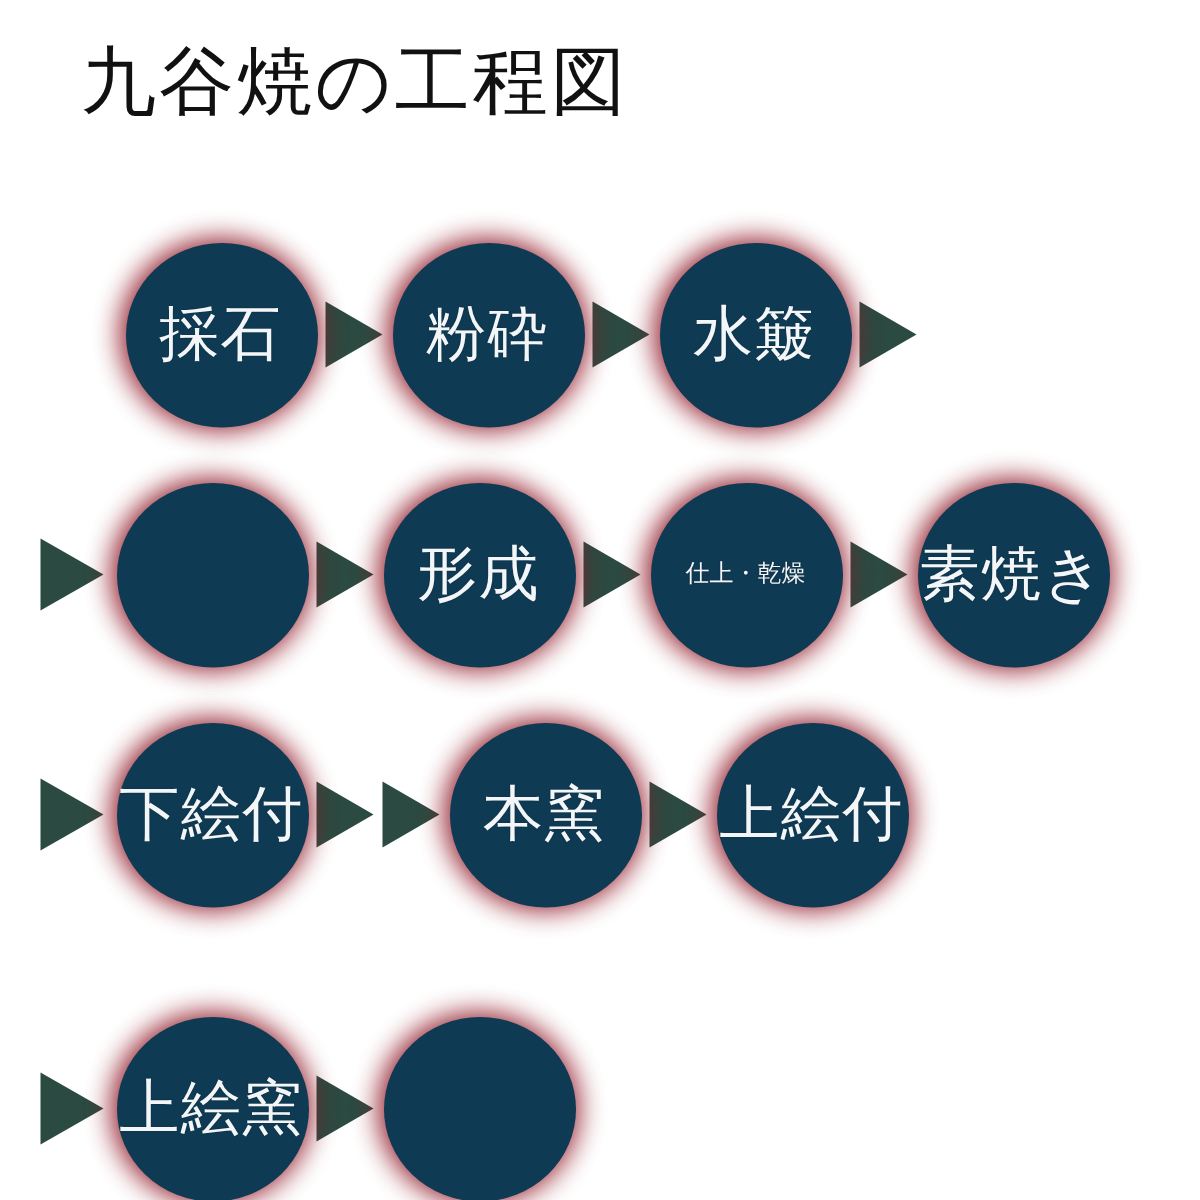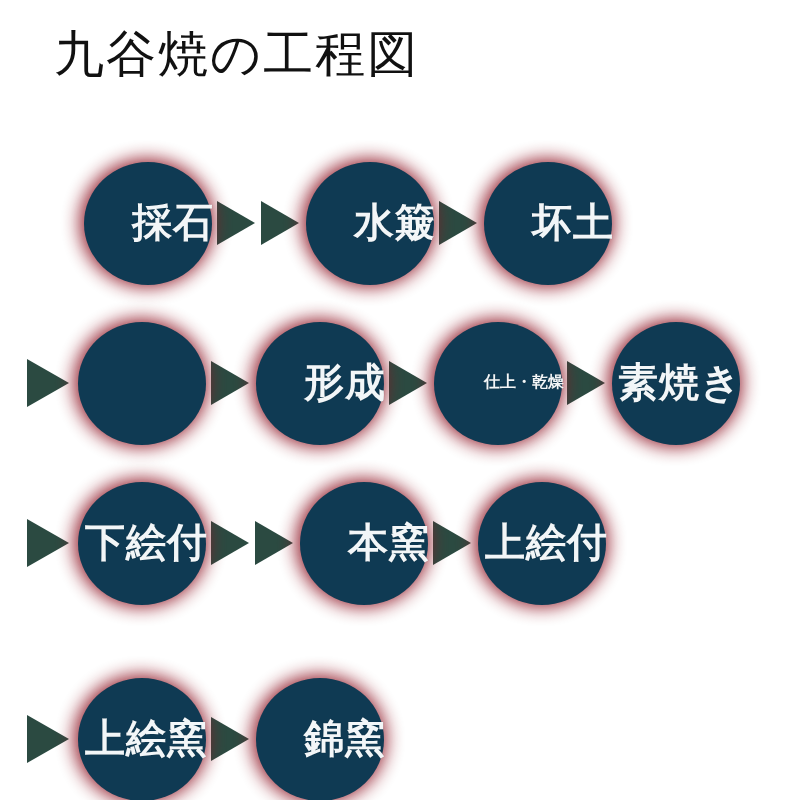--- a/index.html
+++ b/index.html
@@ -47,22 +47,21 @@
   }
 
   
   .node {
     position: relative;
     width: 134px;
     height: 128px;
     flex: 0 0 auto;
     display: flex;
     align-items: center;
-    justify-content: flex-end;
-    font-weight: bold;
+    justify-content: center;
   }
   .node .glow {
     position: absolute;
     left: 0;
     top: 0;
     width: 134px;
     height: 128px;
     border-radius: 50%;
     background: #8e1523;
     filter: blur(9px);
@@ -132,35 +131,35 @@
   <div id="rows-container">
       <div class="row" style="left: 80px; top: 148px;">
         <div class="node">
           <div class="glow"></div>
           <div class="disc"></div>
           <div class="label">採石</div>
         </div>
         <div class="arrow tight">
           <div class="tri"></div>
         </div>
+        <div class="node">
+          <div class="glow"></div>
+          <div class="disc"></div>
+          <div class="label">粉砕</div>
+        </div>
         <div class="arrow tight">
           <div class="tri"></div>
         </div>
         <div class="node">
           <div class="glow"></div>
           <div class="disc"></div>
           <div class="label">水簸</div>
         </div>
         <div class="arrow tight">
           <div class="tri"></div>
-        </div>
-        <div class="node">
-          <div class="glow"></div>
-          <div class="disc"></div>
-          <div class="label">坏土</div>
         </div>
       </div>
       <div class="row" style="left: 22px; top: 308px;">
         <div class="arrow lead">
           <div class="tri"></div>
         </div>
         <div class="node">
           <div class="glow"></div>
           <div class="disc"></div>
         </div>
@@ -226,18 +225,17 @@
           <div class="glow"></div>
           <div class="disc"></div>
           <div class="label">上絵窯</div>
         </div>
         <div class="arrow tight">
           <div class="tri"></div>
         </div>
         <div class="node">
           <div class="glow"></div>
           <div class="disc"></div>
-          <div class="label">錦窯</div>
         </div>
       </div>
     </div>
 
 </div>
 
 </body></html>

